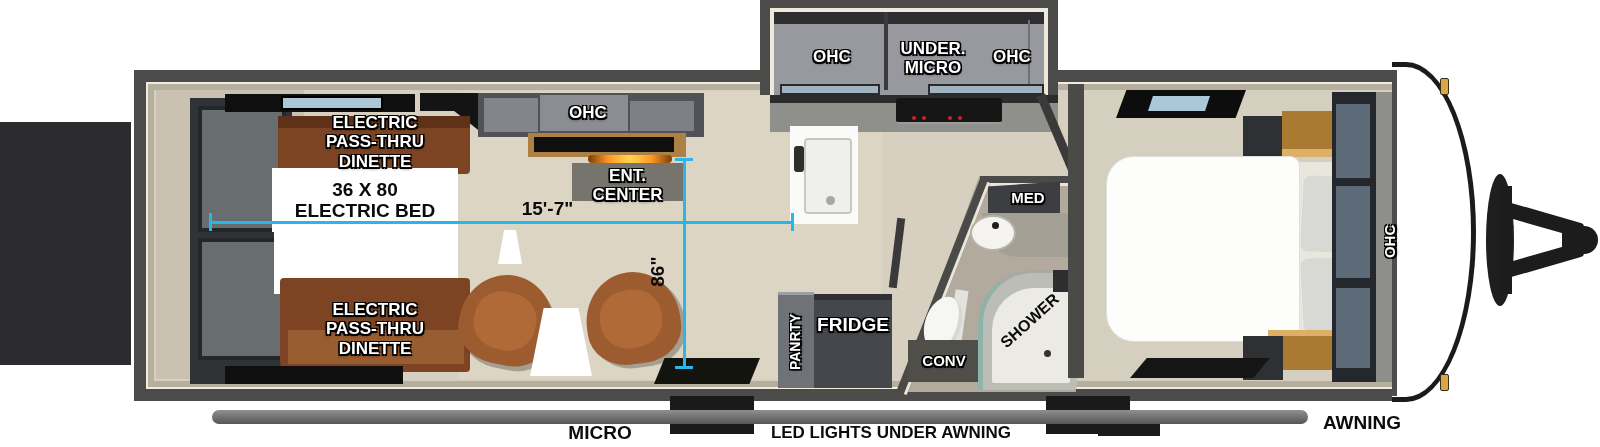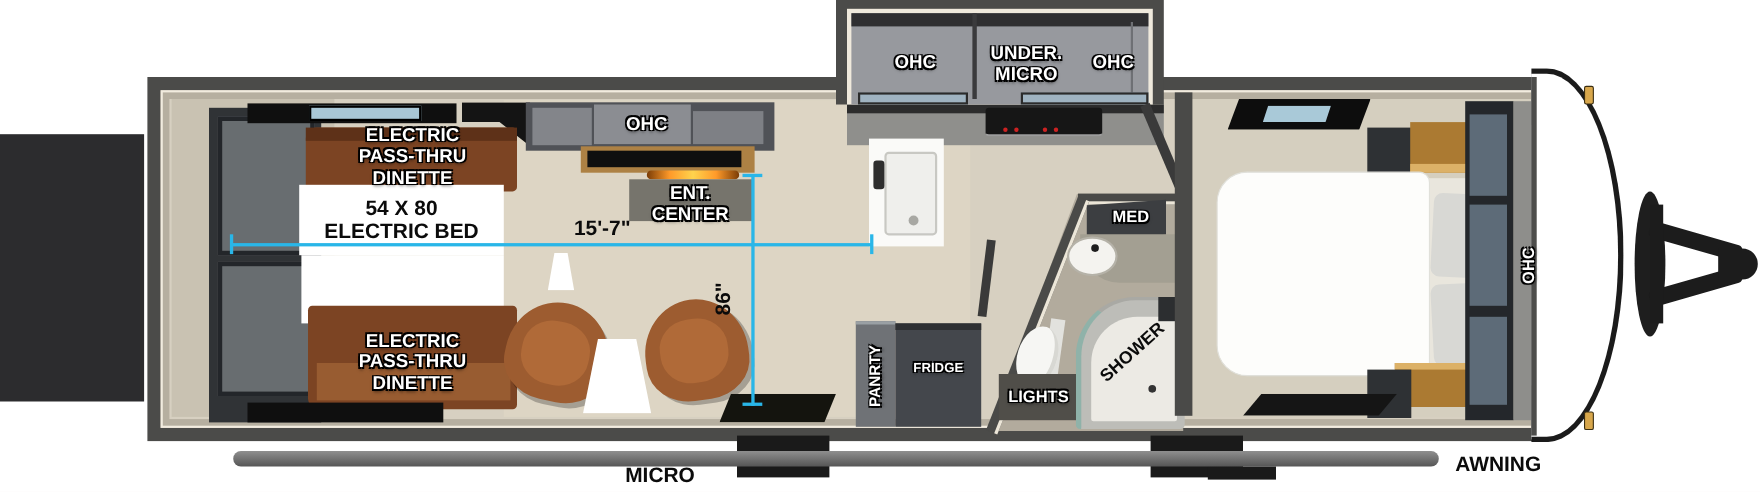--- a/index.html
+++ b/index.html
@@ -138,51 +138,52 @@
   <div class="abs cy" style="left:209px;top:213px;width:3px;height:18px;"></div>
   <div class="abs cy" style="left:791px;top:213px;width:3px;height:18px;"></div>
   <div class="abs cy" style="left:683px;top:159px;width:3px;height:210px;"></div>
   <div class="abs cy" style="left:675px;top:158px;width:18px;height:3px;"></div>
   <div class="abs cy" style="left:675px;top:366px;width:18px;height:3px;"></div>
 
 
   <div class="abs lbl w" style="left:295px;top:112px;width:160px;height:60px;font-size:17px;">ELECTRIC
 PASS-THRU
 DINETTE</div>
-  <div class="abs lbl b" style="left:272px;top:170px;width:186px;height:60px;font-size:19px;">54 X 80
+  <div class="abs lbl b" style="left:272px;top:170px;width:186px;height:60px;font-size:19px;">36 X 80
 ELECTRIC BED</div>
   <div class="abs lbl w" style="left:295px;top:298px;width:160px;height:62px;font-size:17px;">ELECTRIC
 PASS-THRU
 DINETTE</div>
 
   <div class="abs lbl w" style="left:540px;top:100px;width:96px;height:26px;font-size:17px;">OHC</div>
   <div class="abs lbl w" style="left:570px;top:164px;width:115px;height:42px;font-size:17px;">ENT.
 CENTER</div>
 
   <div class="abs lbl w" style="left:792px;top:44px;width:80px;height:26px;font-size:17px;">OHC</div>
   <div class="abs lbl w" style="left:886px;top:36px;width:94px;height:44px;font-size:17px;">UNDER.
 MICRO</div>
   <div class="abs lbl w" style="left:972px;top:44px;width:80px;height:26px;font-size:17px;">OHC</div>
 
   <div class="abs lbl" style="left:778px;top:296px;width:36px;height:92px;">
     <span class="w" style="transform:rotate(-90deg);font-size:14px;font-weight:700;white-space:nowrap;">PANRTY</span>
   </div>
-  <div class="abs lbl w" style="left:814px;top:322px;width:78px;height:26px;font-size:12px;">FRIDGE</div>
+  <div class="abs lbl w" style="left:814px;top:312px;width:78px;height:26px;font-size:19px;">FRIDGE</div>
 
   <div class="abs lbl w" style="left:996px;top:186px;width:64px;height:24px;font-size:15px;">MED</div>
-  <div class="abs lbl w" style="left:908px;top:346px;width:72px;height:30px;font-size:15px;">LIGHTS</div>
+  <div class="abs lbl w" style="left:908px;top:346px;width:72px;height:30px;font-size:15px;">CONV</div>
   <div class="abs lbl" style="left:985px;top:278px;width:90px;height:86px;">
     <span class="b" style="transform:rotate(-42deg);font-size:16px;font-weight:700;white-space:nowrap;">SHOWER</span>
   </div>
 
   <div class="abs lbl" style="left:1376px;top:210px;width:30px;height:62px;">
     <span class="w" style="transform:rotate(-90deg);font-size:15px;font-weight:700;white-space:nowrap;">OHC</span>
   </div>
 
   <div class="abs lbl b" style="left:500px;top:198px;width:95px;height:22px;font-size:19px;">15'-7"</div>
   <div class="abs lbl" style="left:640px;top:248px;width:36px;height:48px;">
     <span class="b" style="transform:rotate(-90deg);font-size:19px;font-weight:700;white-space:nowrap;">86"</span>
   </div>
 
   <div class="abs lbl b" style="left:540px;top:422px;width:120px;height:22px;font-size:19px;">MICRO</div>
+  <div class="abs lbl b" style="left:758px;top:423px;width:266px;height:20px;font-size:17px;">LED LIGHTS UNDER AWNING</div>
   <div class="abs lbl b" style="left:1310px;top:412px;width:104px;height:22px;font-size:19px;">AWNING</div>
 
 </div>
 
 </body></html>

